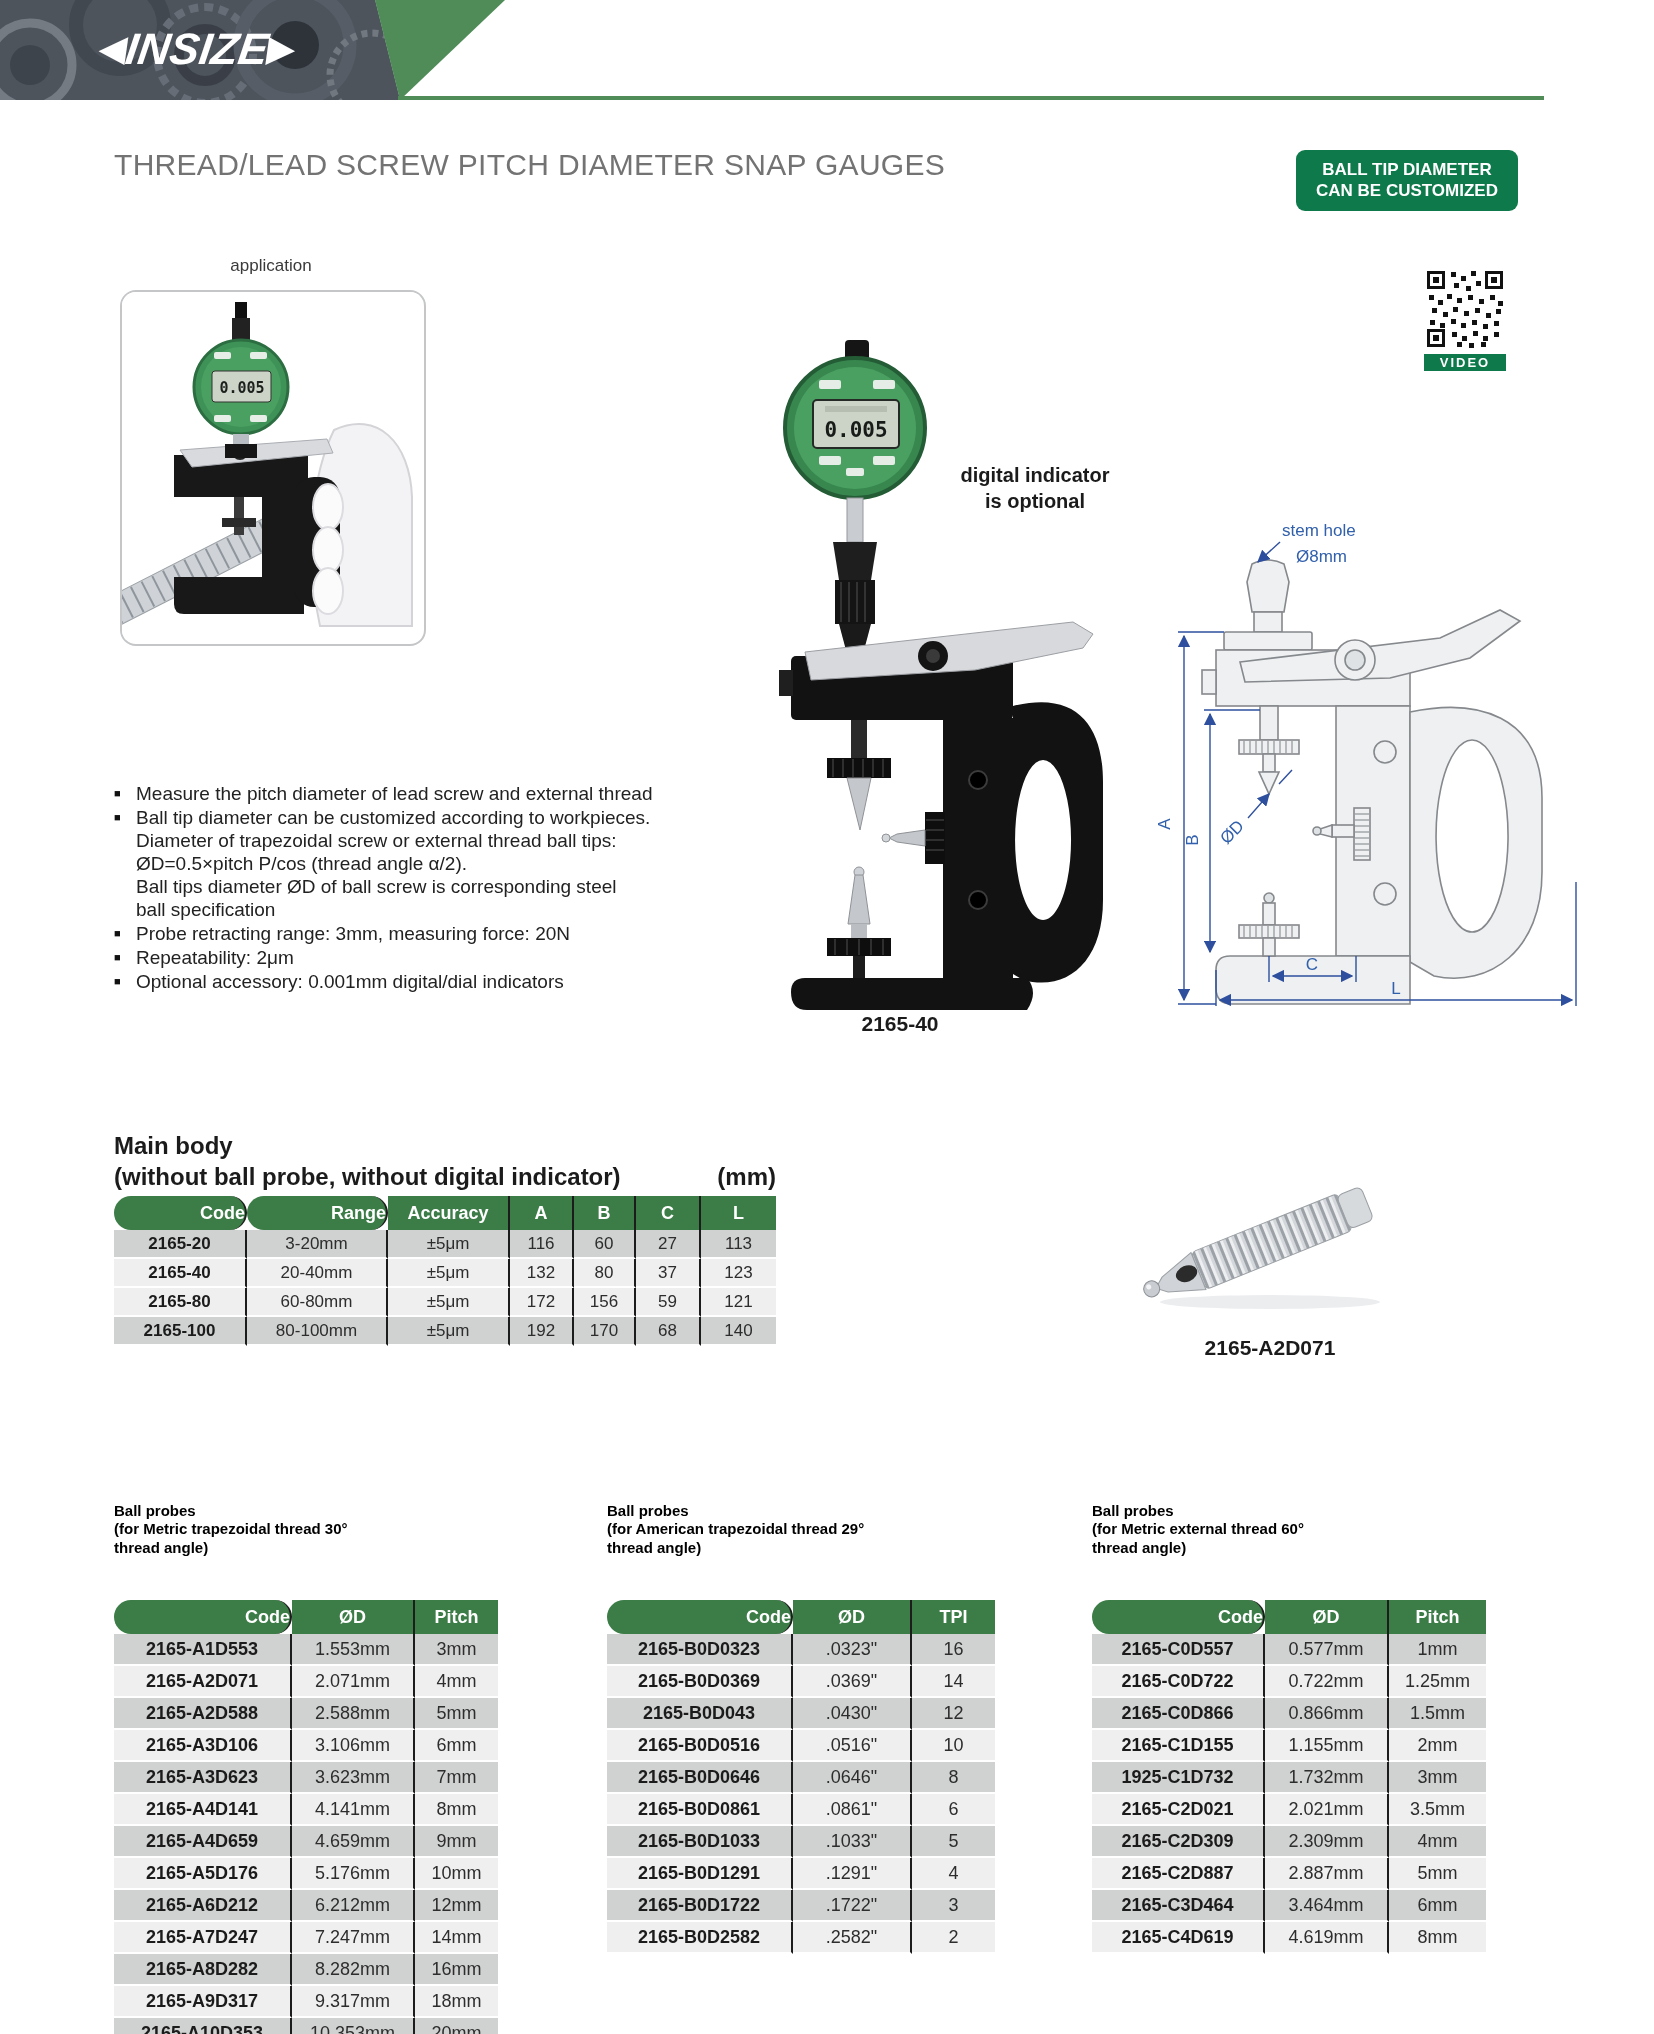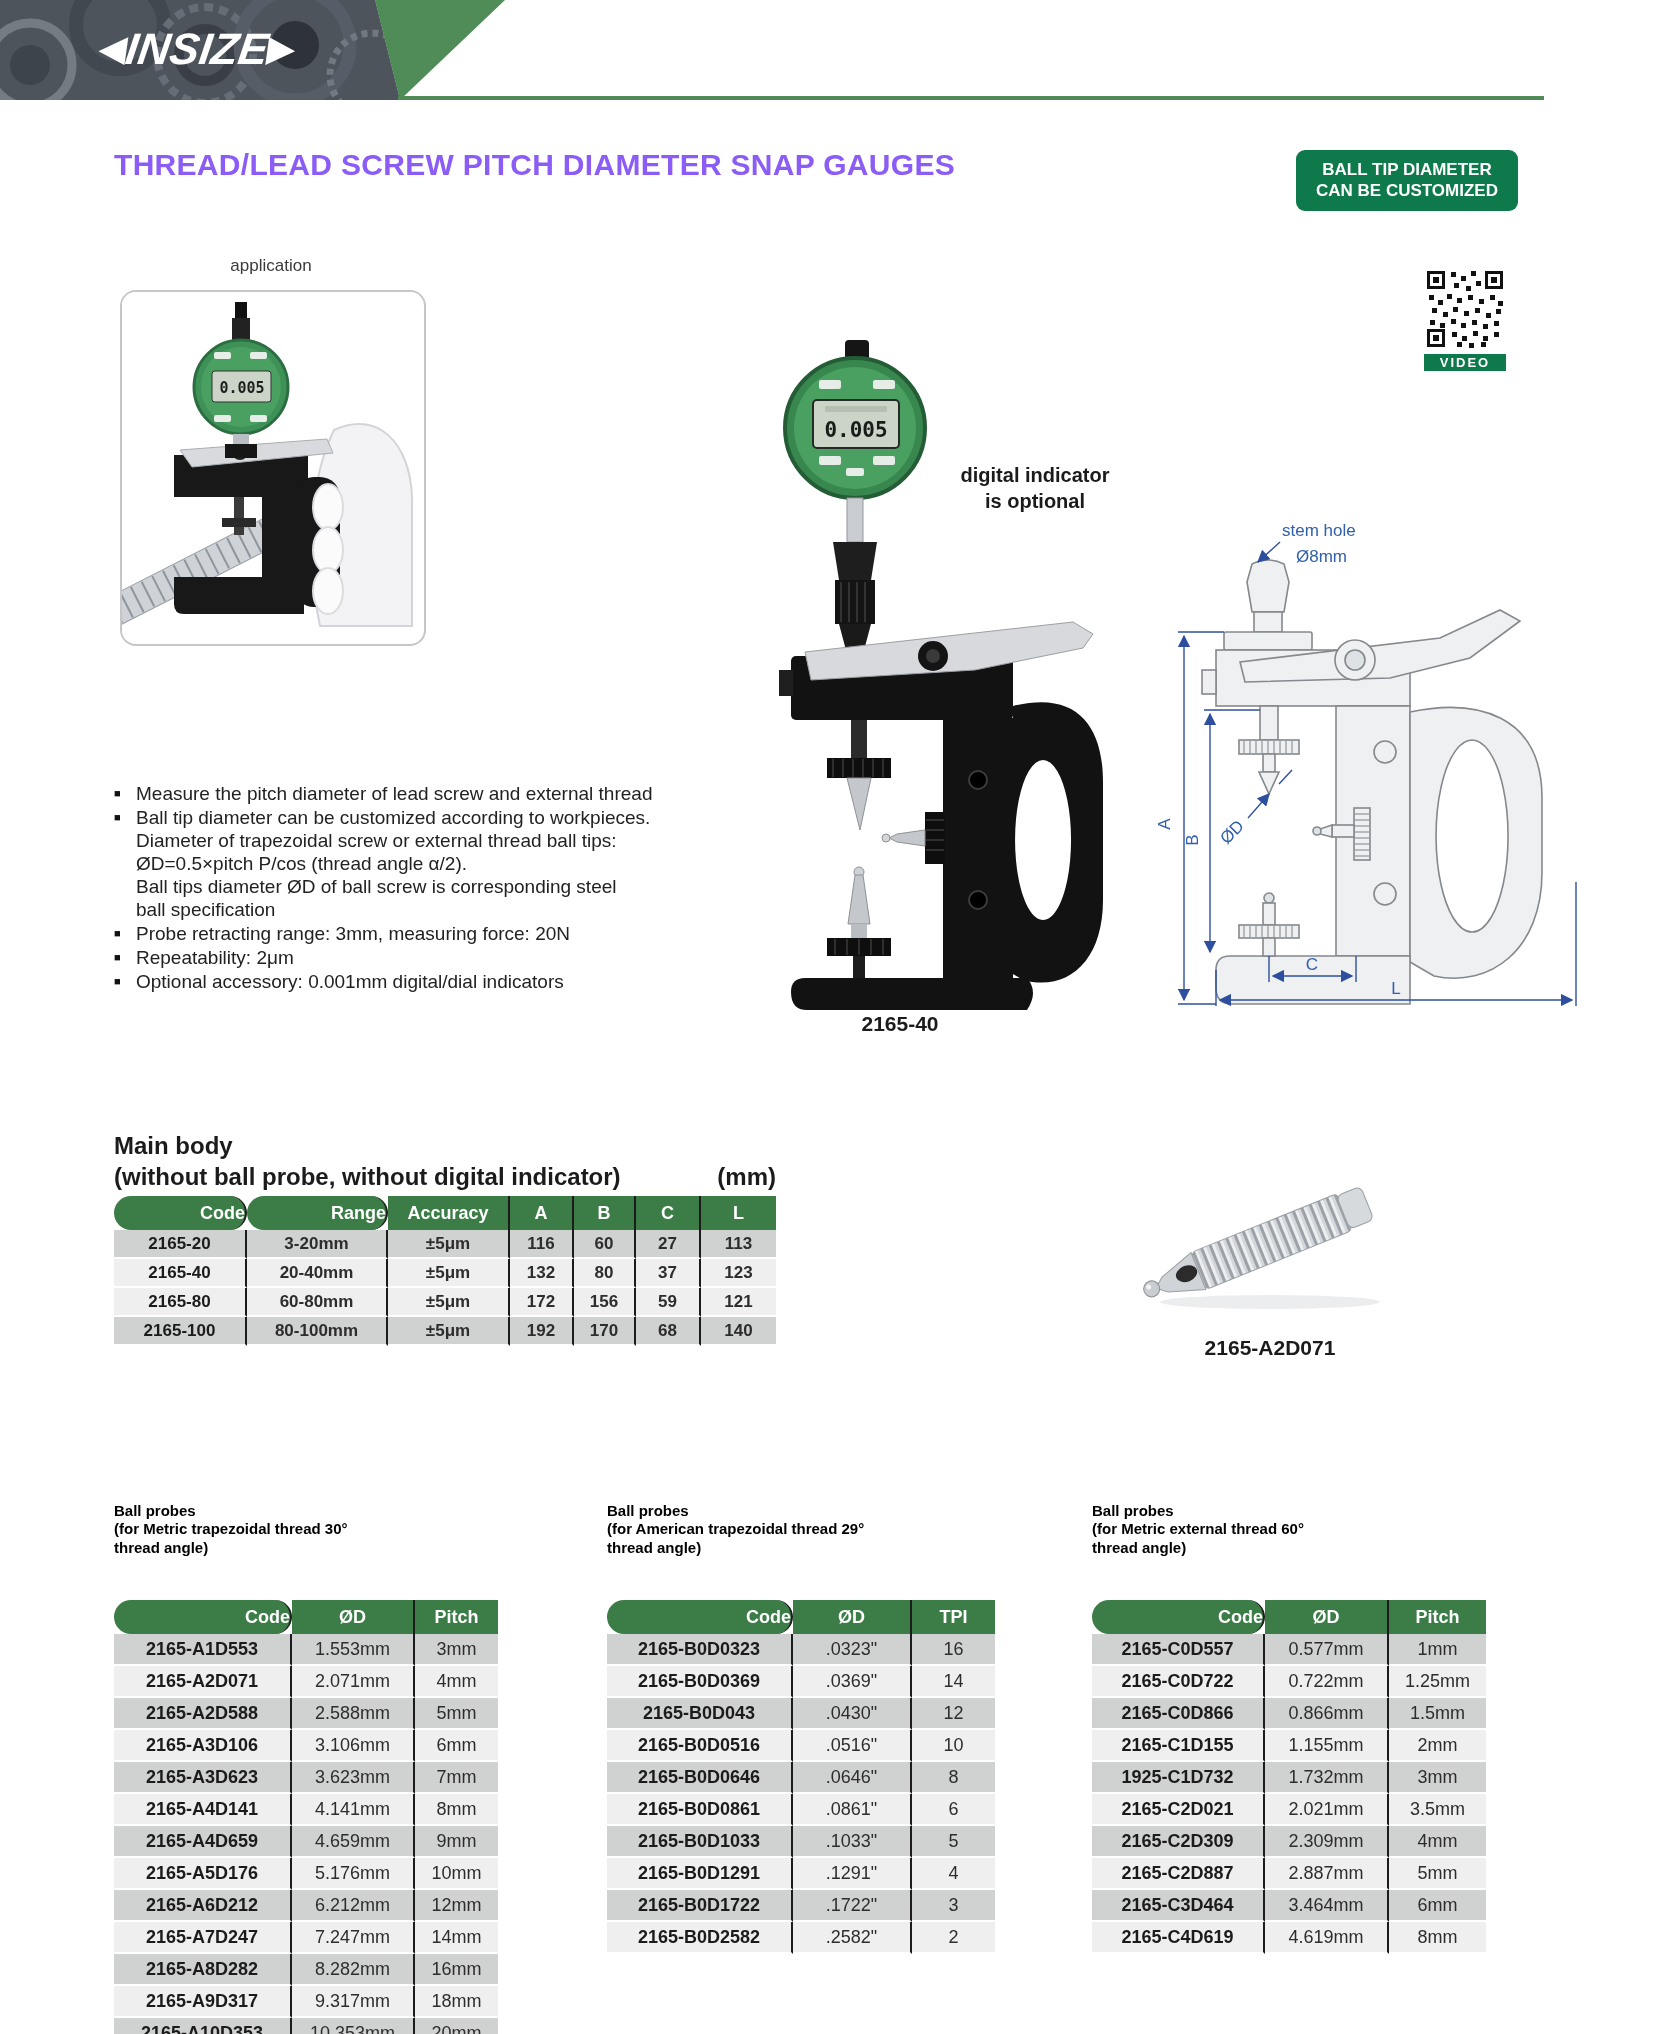--- a/index.html
+++ b/index.html
@@ -11,21 +11,21 @@
   .banner-photo{position:absolute;left:0;top:0;width:420px;height:100px;
     clip-path:polygon(0 0,375px 0,400px 100%,0 100%);background:#5d646c;}
   .banner-chevron{position:absolute;left:0;top:0;width:520px;height:100px;
     clip-path:polygon(375px 0,505px 0,400px 100%);background:#4f8c57;}
   .banner-line{position:absolute;left:398px;top:96px;width:1146px;height:4px;background:#4f8c57;}
   .logo{position:absolute;left:100px;top:24px;color:#fff;font-style:italic;font-weight:bold;
     font-size:44px;letter-spacing:0px;transform:skewX(-8deg);white-space:nowrap;}
   .logo .arr{font-style:normal;font-size:34px;vertical-align:4px;}
 
   
-  .page-title{position:absolute;left:114px;top:148px;font-size:30px;font-weight:bold;color:#8b5cf6;letter-spacing:.3px;}
+  .page-title{position:absolute;left:114px;top:148px;font-size:30px;font-weight:normal;color:#737373;letter-spacing:.3px;}
   .badge{position:absolute;left:1296px;top:150px;width:214px;background:#0e794a;border-radius:9px;
     color:#fff;font-weight:bold;font-size:17px;text-align:center;line-height:1.25;padding:9px 4px;}
   .qr-wrap{position:absolute;left:1424px;top:268px;width:82px;}
   .qr-video{width:82px;height:17px;background:#0e794a;color:#fff;font-weight:bold;font-size:13px;
     letter-spacing:2px;text-align:center;line-height:17px;}
 
   
   .app-label{position:absolute;left:120px;top:256px;width:302px;text-align:center;font-size:17px;color:#3a3a3a;}
   .app-card{position:absolute;left:120px;top:290px;width:302px;height:352px;background:#fff;
     border:2px solid #c4c6c8;border-radius:16px;overflow:hidden;}
@@ -50,21 +50,21 @@
     border-right:2px solid #1c1c1c;text-align:center;padding:0;}
   .tbl th:last-child{border-right:none;}
   .tbl th.left{text-align:right;padding-left:22px;border-radius:17px;}
   .tbl td{height:30px;text-align:center;font-size:18px;color:#2d2d2d;padding:0;
     border-right:2px solid #1c1c1c;border-bottom:2px solid #fff;}
   .tbl td:last-child{border-right:none;}
   .tbl tr.odd td{background:#d0d1d1;}
   .tbl tr.even td{background:#efefef;}
   .tbl td.code{font-weight:bold;color:#1b1b1b;}
   .t-main{position:absolute;left:114px;top:1196px;width:662px;}
-  .t-main td{height:27px;font-size:17px;font-weight:bold;}
+  .t-main td{height:27px;font-size:17px;}
   .t-p1{position:absolute;left:114px;top:1600px;width:384px;}
   .t-p2{position:absolute;left:607px;top:1600px;width:388px;}
   .t-p3{position:absolute;left:1092px;top:1600px;width:394px;}
 
   .main-title{position:absolute;left:114px;top:1130px;width:662px;font-size:24px;font-weight:bold;color:#1b1b1b;line-height:1.3;}
   .main-title .row2{display:flex;justify-content:space-between;}
 
   .probe-title{position:absolute;top:1502px;font-size:15px;font-weight:bold;color:#000000;line-height:1.22;}
   .pt1{left:114px;} .pt2{left:607px;} .pt3{left:1092px;}
 

